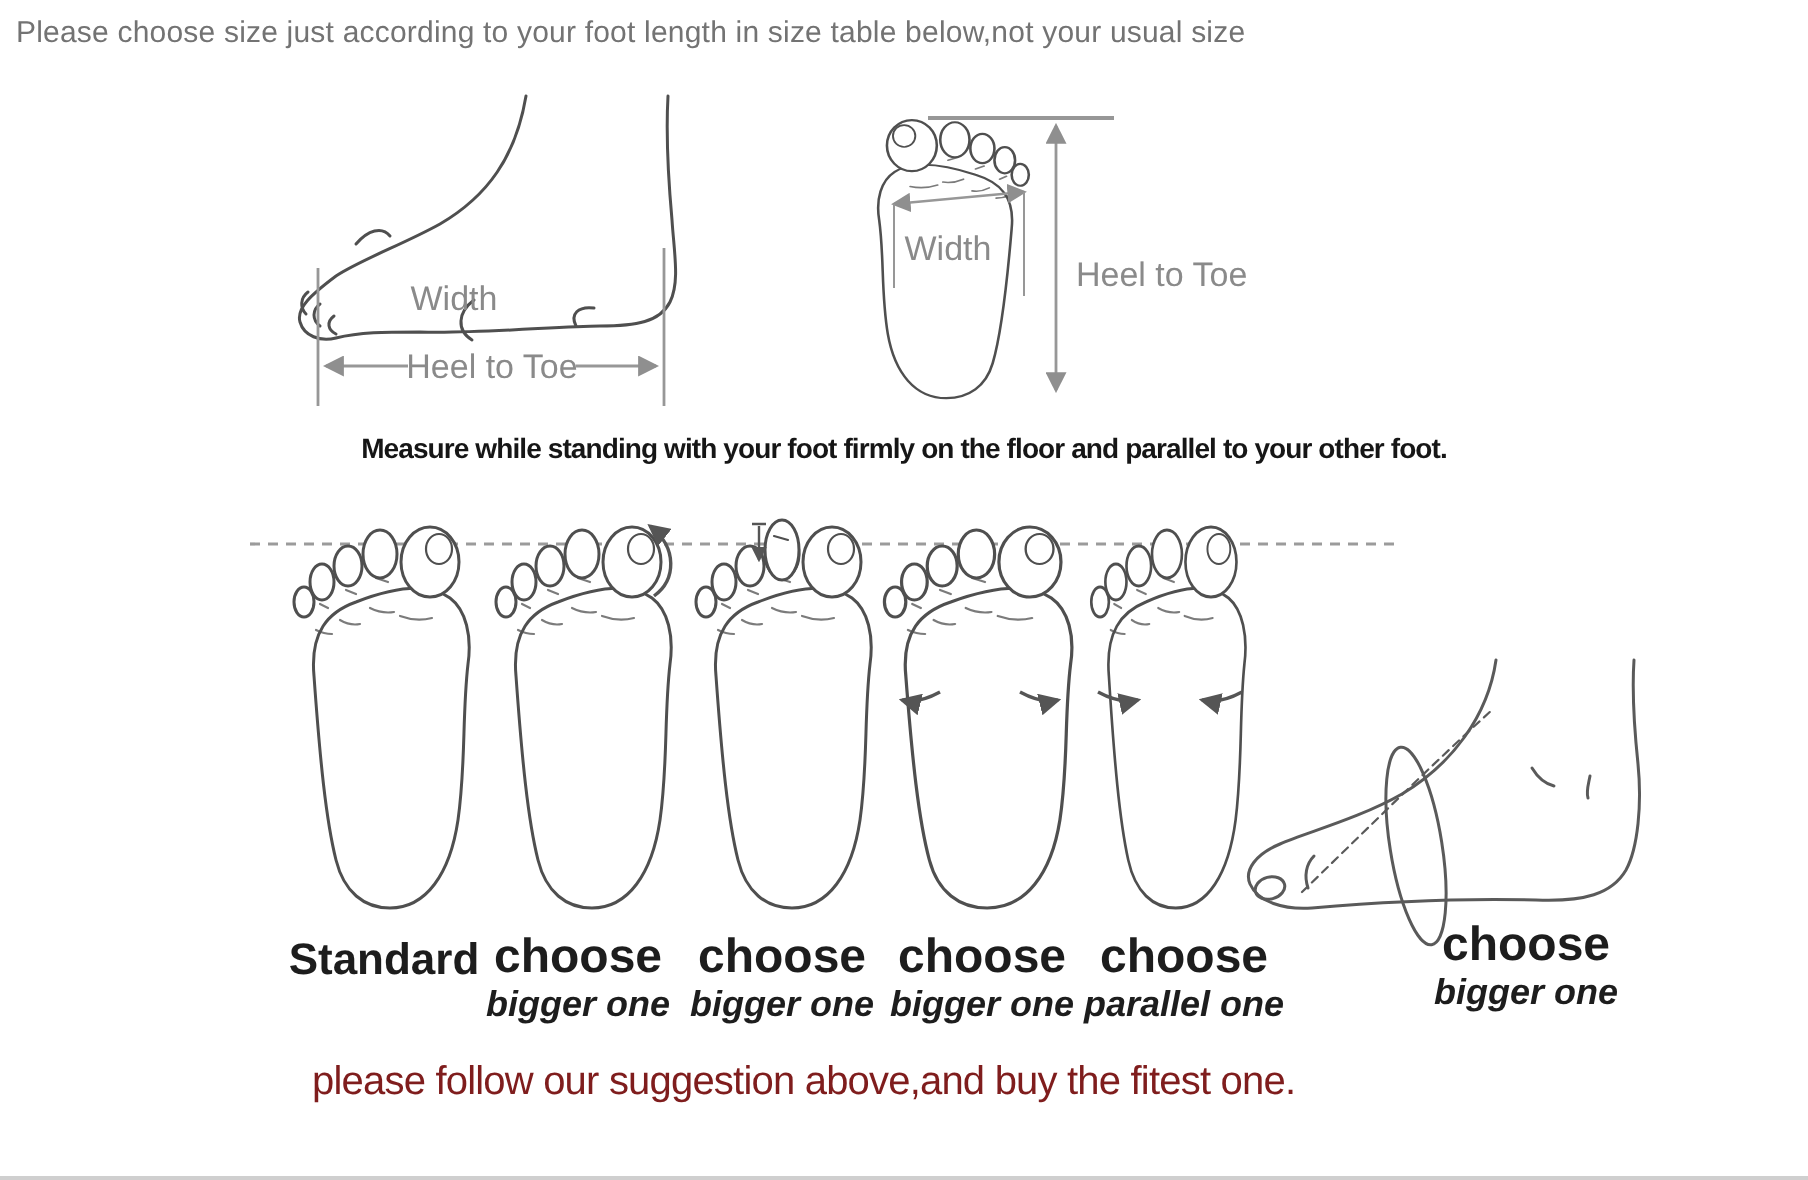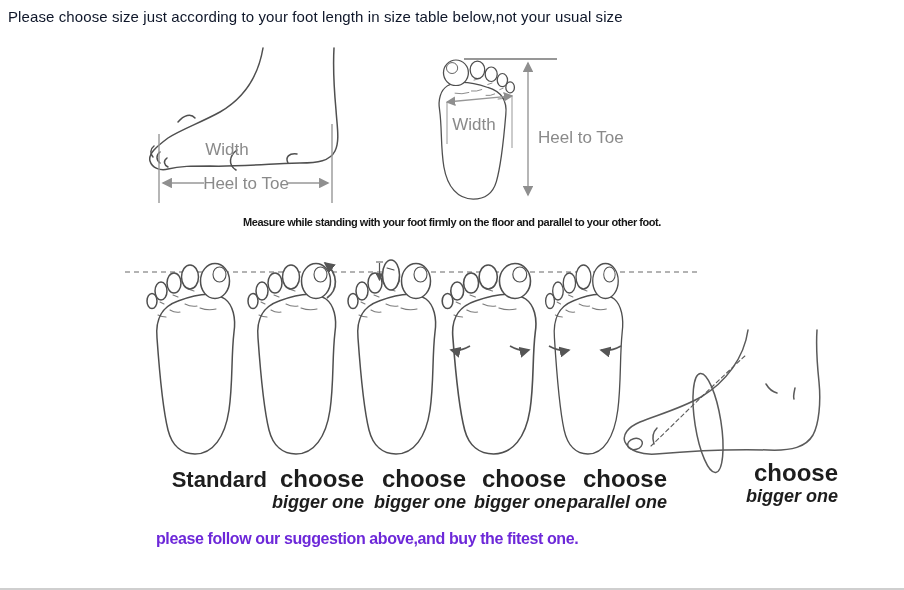--- a/index.html
+++ b/index.html
@@ -3,47 +3,47 @@
 <meta charset="utf-8">
 <style>
   * { margin:0; padding:0; box-sizing:border-box; }
   html,body { background:#fff; }
   .page {
     position:relative; width:904px; height:590px; background:#ffffff;
     font-family:"Liberation Sans", sans-serif; overflow:hidden;
   }
   .header-note {
     position:absolute; left:8px; top:8px;
-    font-size:15px; color:#0f172a; letter-spacing:0.1px; white-space:nowrap;
+    font-size:15px; color:#737373; letter-spacing:0.1px; white-space:nowrap;
   }
   .diagram { position:absolute; }
   #side-diagram { left:140px; top:46px; }
   #sole-diagram { left:430px; top:46px; }
   .instruction {
     position:absolute; left:0; right:0; top:216px; text-align:center;
-    font-size:11px; font-weight:600; color:#161616; letter-spacing:-0.45px;
+    font-size:14px; font-weight:600; color:#161616; letter-spacing:-0.45px;
     white-space:nowrap;
   }
   #feet-strip { position:absolute; left:118px; top:250px; }
   .type-label {
-    position:absolute; width:150px; text-align:right; color:#1d1d1d;
+    position:absolute; width:150px; text-align:center; color:#1d1d1d;
     font-weight:600; line-height:25px;
   }
   .type-label .l1 { font-size:24px; display:block; }
   .type-label .l2 { font-size:18px; display:block; line-height:23px;font-style:italic; }
   .type-label.standard .l1 { font-size:22px; }
   .lbl-1 { left:117px; top:467px; }
   .lbl-2 { left:214px; top:466px; }
   .lbl-3 { left:316px; top:466px; }
   .lbl-4 { left:416px; top:466px; }
   .lbl-5 { left:517px; top:466px; }
   .lbl-6 { left:688px; top:460px; }
   .footer-note {
     position:absolute; left:156px; top:530px;
-    font-size:16px; font-weight:700; color:#6d28d9; letter-spacing:-0.4px;
+    font-size:20px; font-weight:400; color:#7f1d1d; letter-spacing:-0.4px;
     white-space:nowrap;
   }
   .bottom-rule {
     position:absolute; left:0; right:0; bottom:0; height:2px; background:#cfcfcf;
   }
   .svg-defs { position:absolute; width:0; height:0; overflow:hidden; }
   svg text {
     font-family:"Liberation Sans", sans-serif; fill:#8a8a8a; font-size:17px;
   }
 </style>

